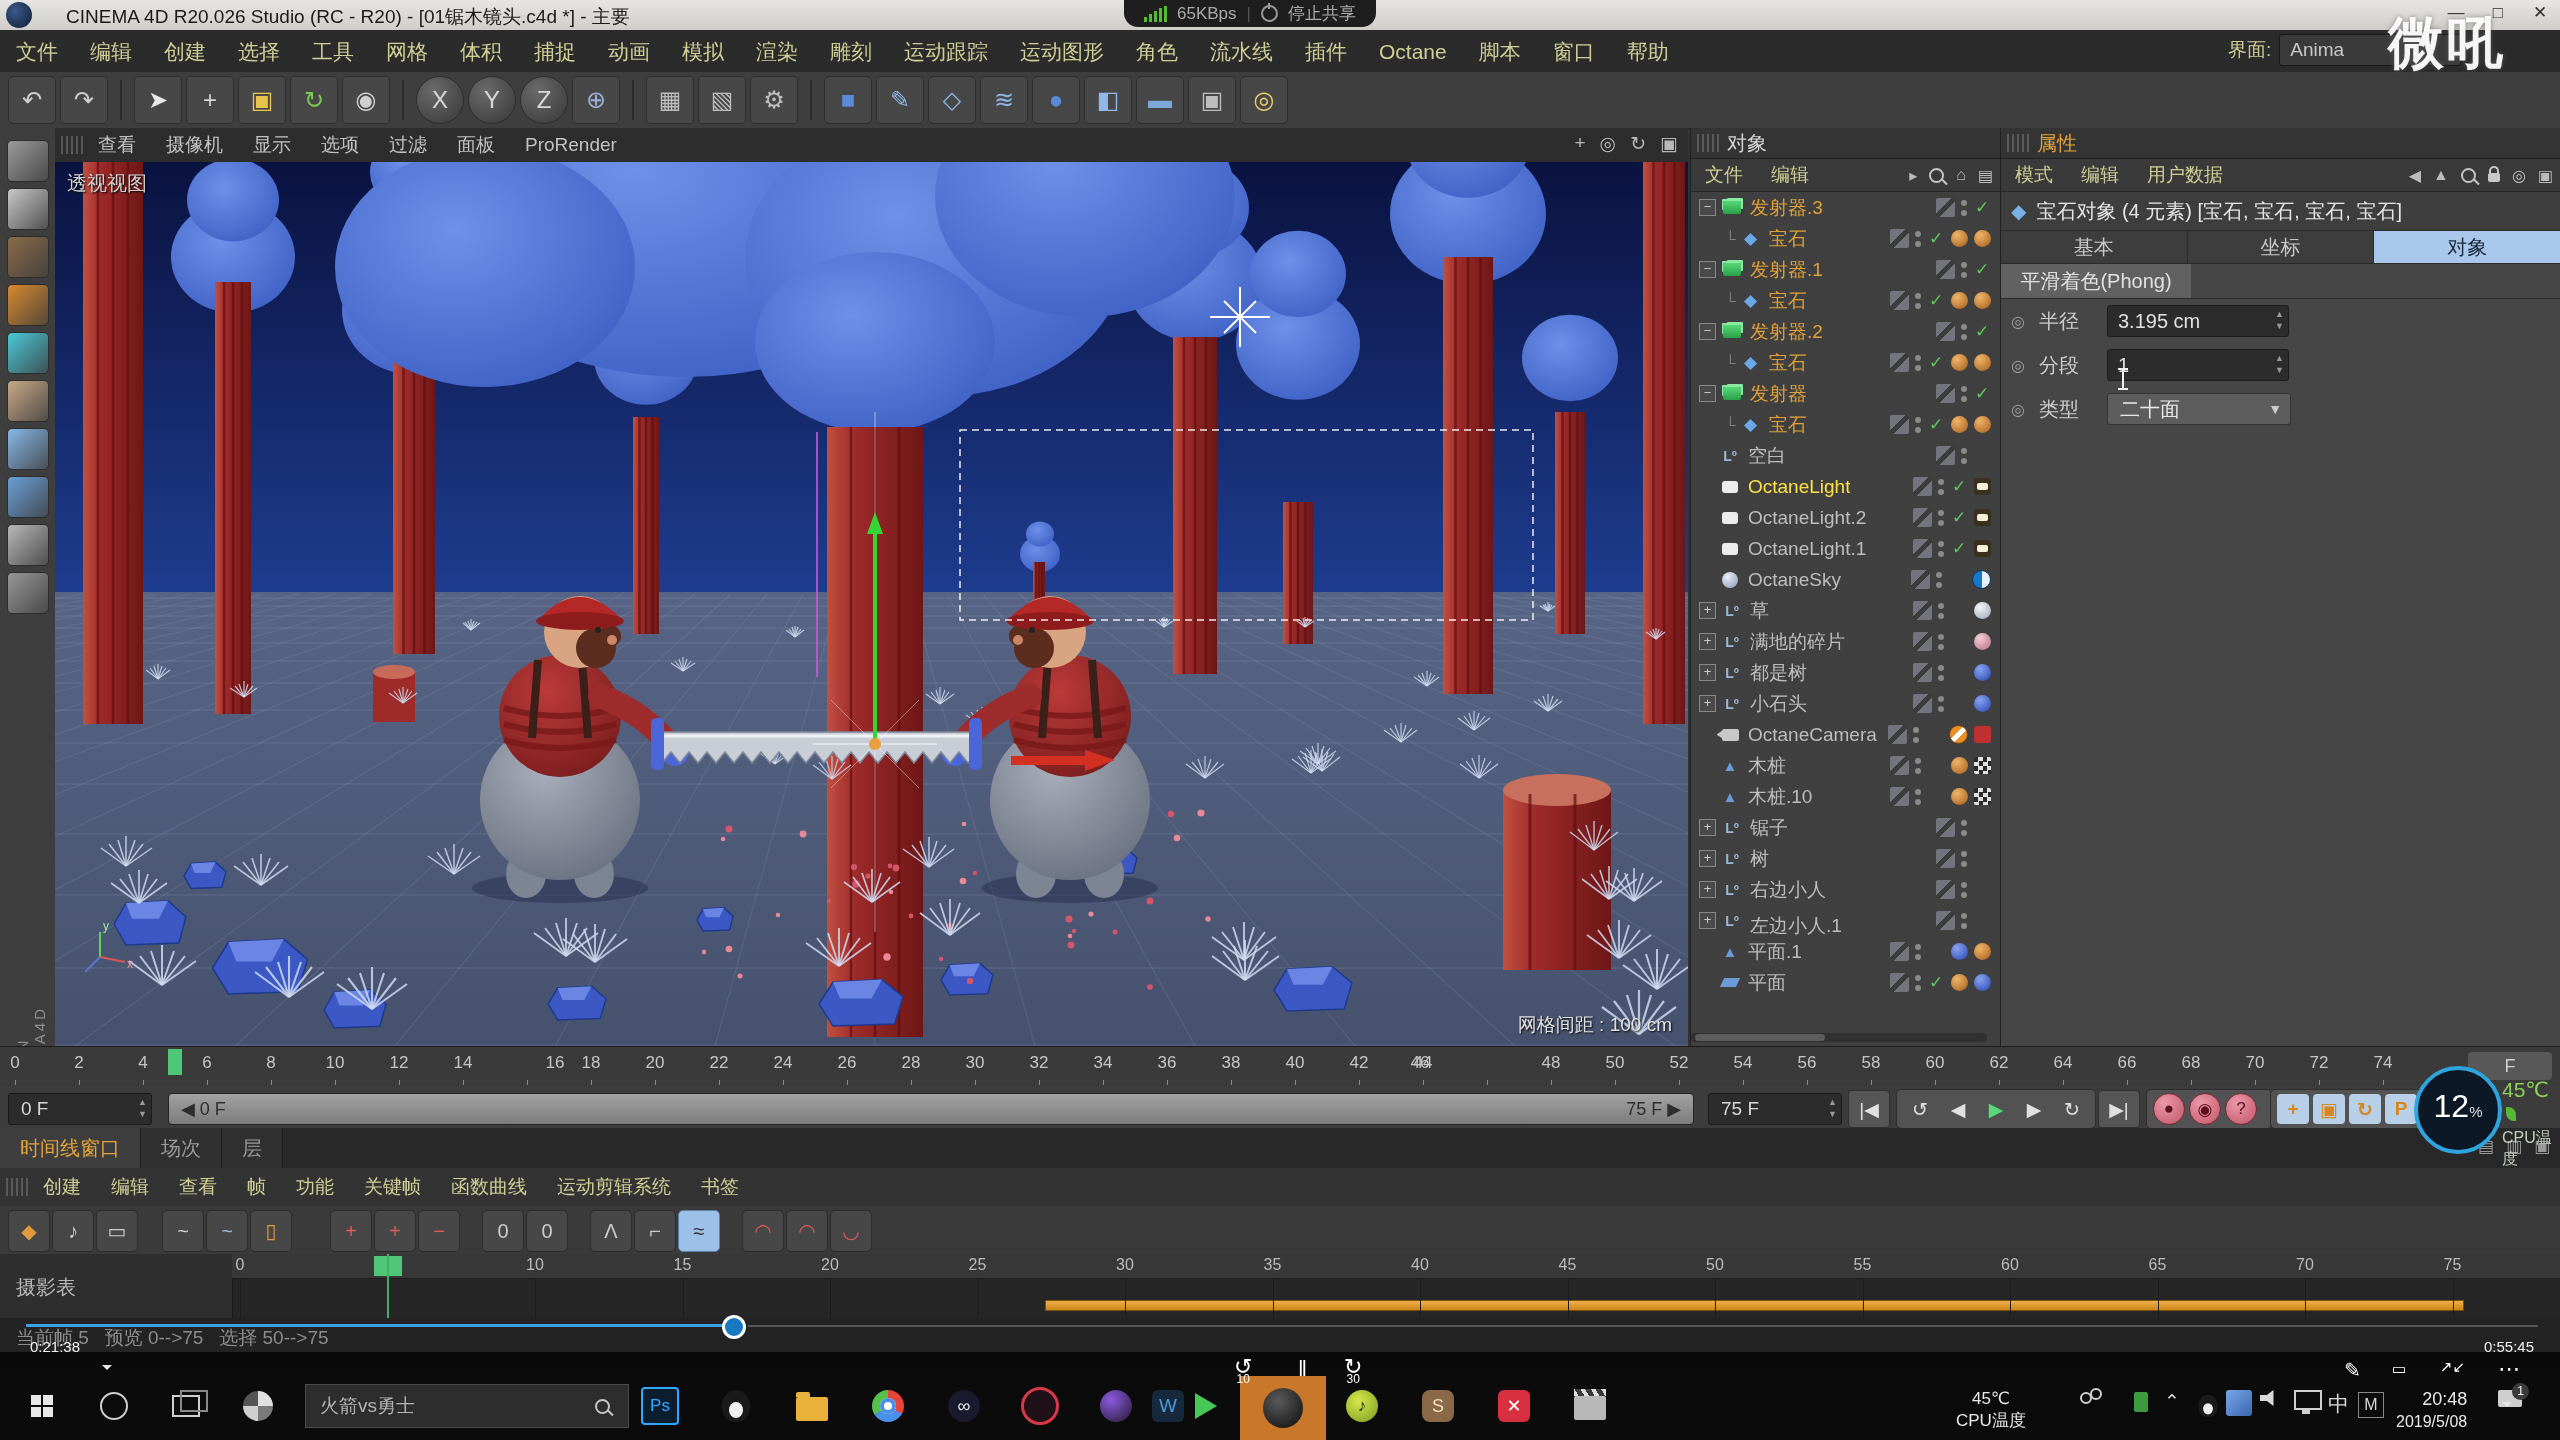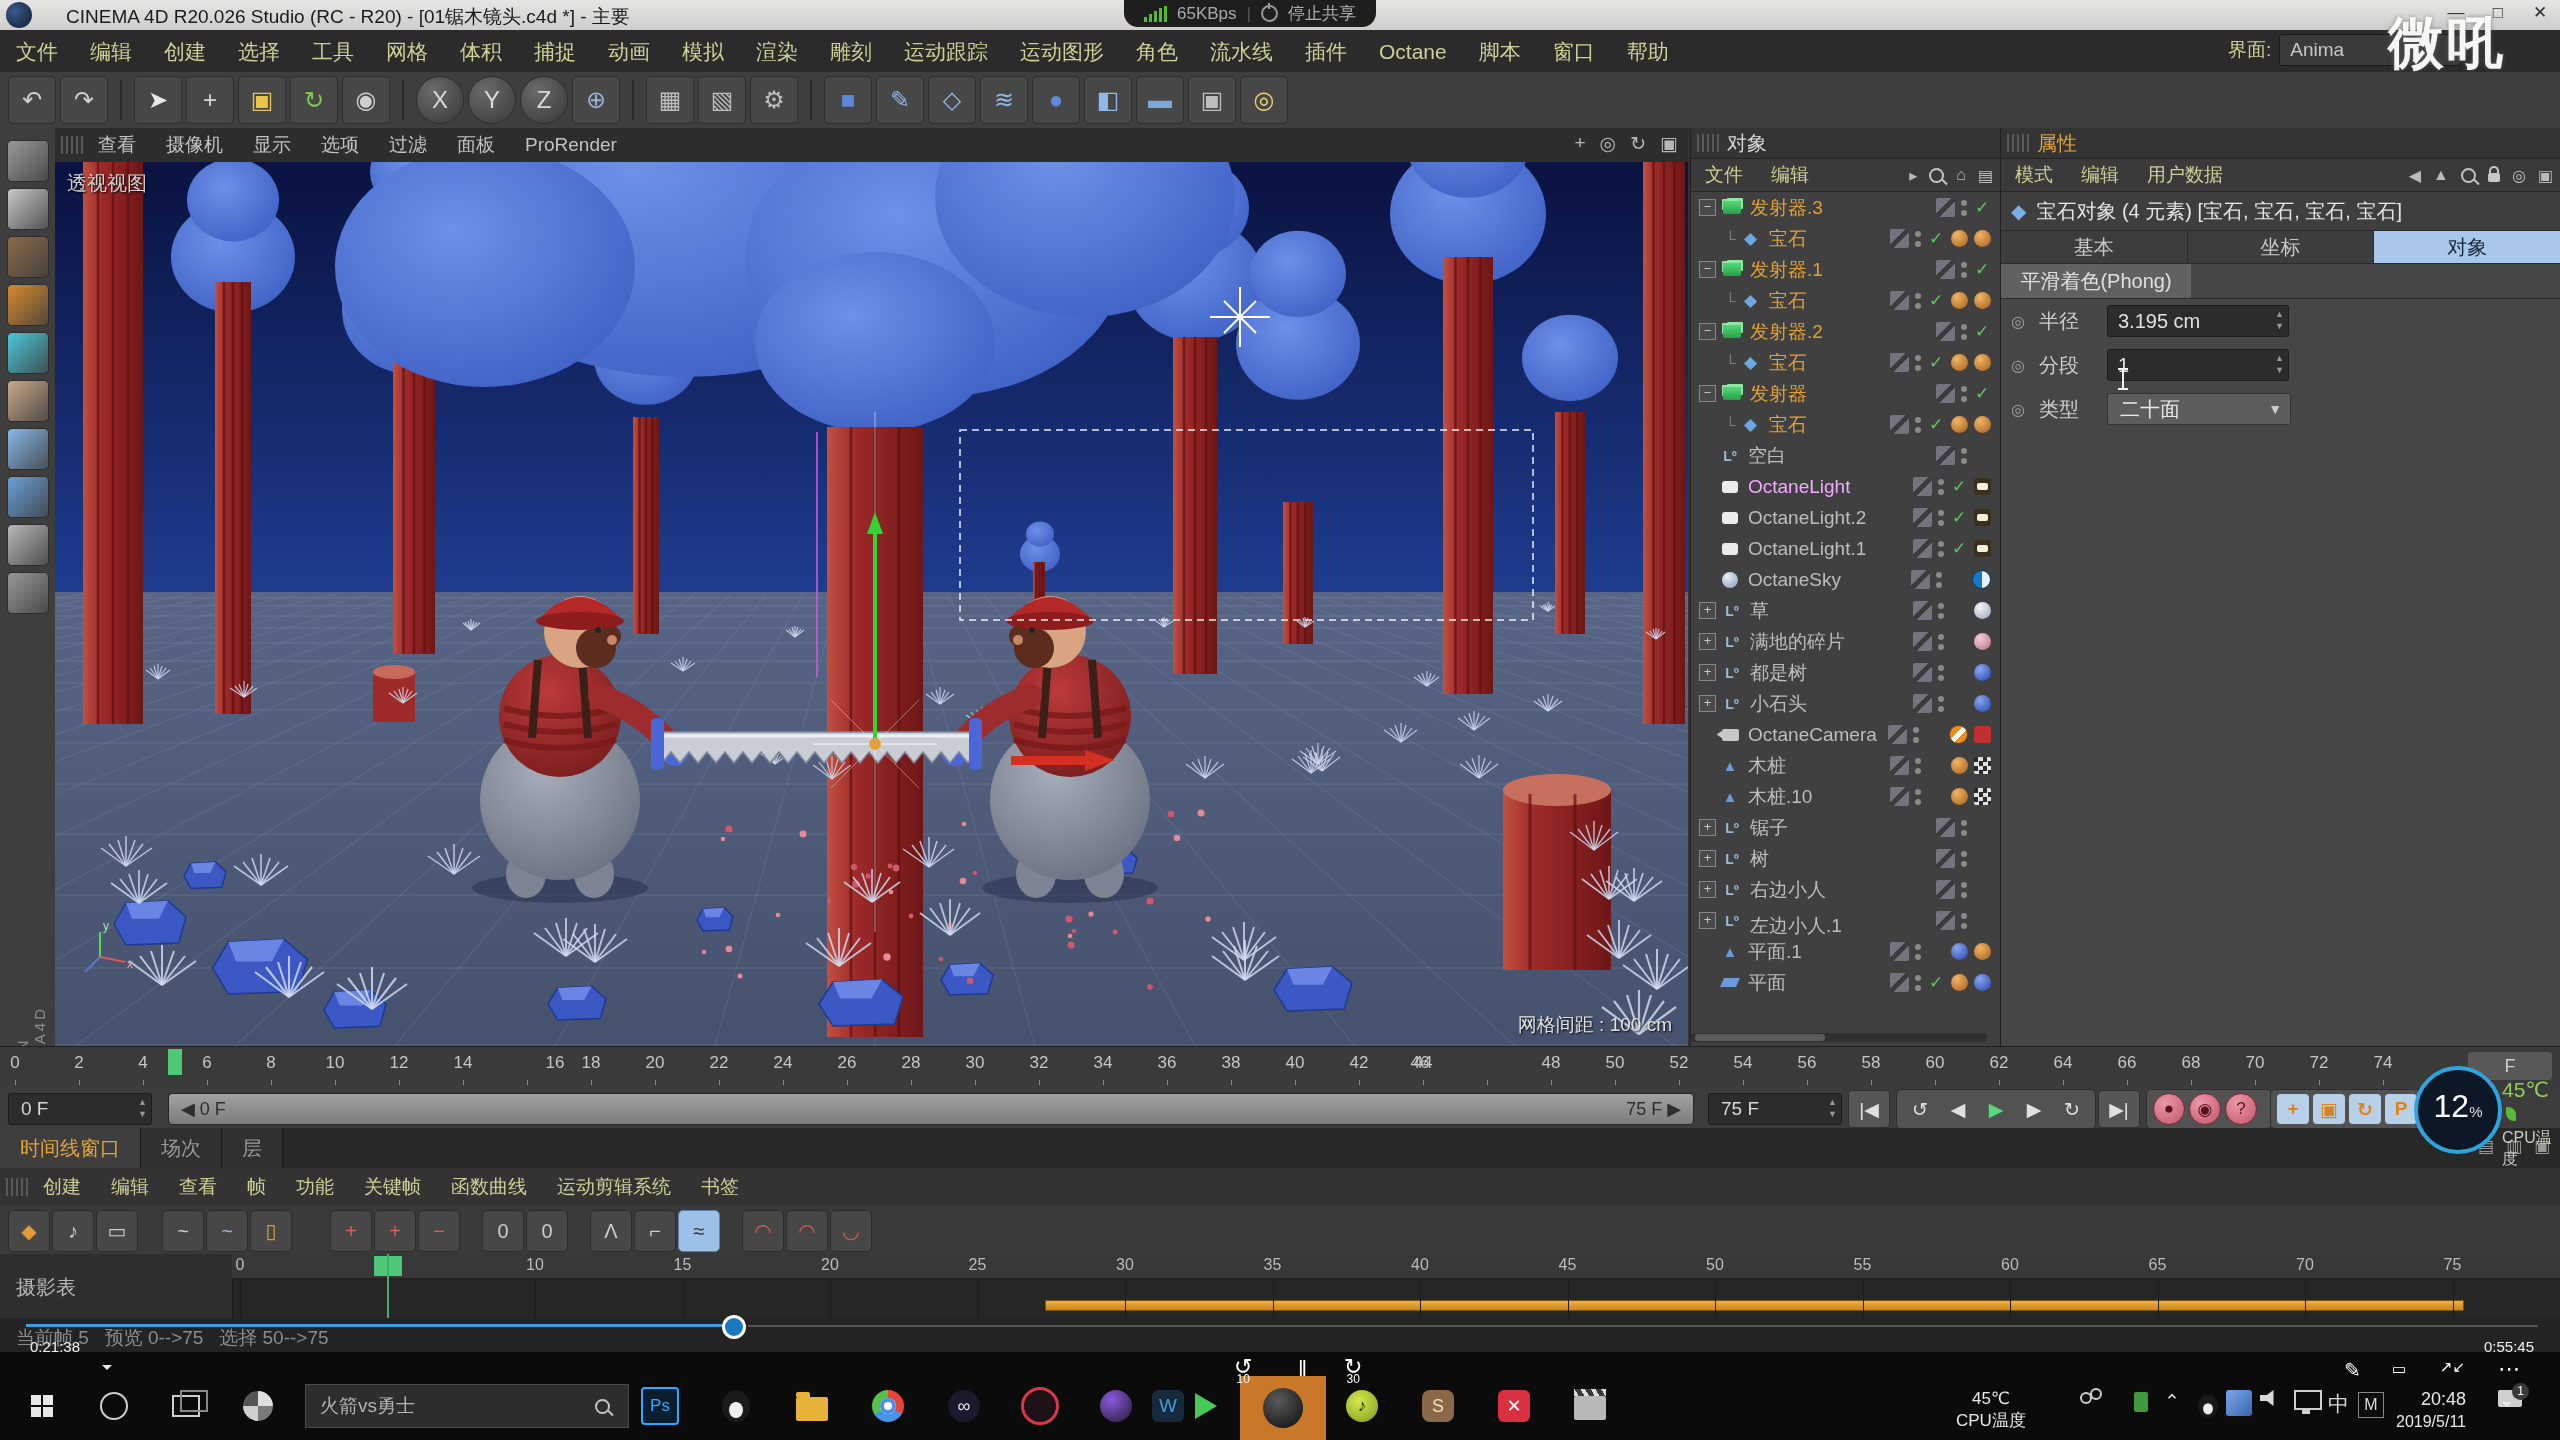--- a/index.html
+++ b/index.html
@@ -1080,21 +1080,21 @@
               <i></i>
             </span>
             <span class="chkoff"></span>
           </span>
         </div>
         <div class="orow" style="padding-left: 8px;">
           <span style="width: 20px; flex: 0 0 auto;"></span>
           <span class="oi">
             <span style="width:16px;height:12px;background:#ececec;border-radius:3px;"></span>
           </span>
-          <span class="oname" style="color: #f0abfc;">OctaneLight</span>
+          <span class="oname" style="color: #fde047;">OctaneLight</span>
           <span class="ocols">
             <span class="graybox"></span>
             <span class="vdots">
               <i></i>
               <i></i>
             </span>
             <span class="chk">✓</span>
             <span class="mat light"></span>
           </span>
         </div>
@@ -1677,21 +1677,21 @@
       </span>
     <span class="trayico" style="left:2260px;">
         <span class="spk"></span>
       </span>
     <span class="trayico" style="left:2294px;">
         <span class="moni"></span>
       </span>
     <span class="trayico" style="left:2328px;font-size:21px;">中</span>
     <span class="trayico" style="left:2358px;border:1px solid #888;width:24px;height:24px;top:24px;font-size:16px;">M</span>
     <span class="abs" style="left:2396px;top:20px;color:#e8e8e8;font-size:18px;text-align:right;line-height:22px;">
-      <span>20:48</span><br><span style="font-size:16px;">2019/5/11</span>
+      <span>20:48</span><br><span style="font-size:16px;">2019/5/08</span>
     </span>
     <span class="trayico" style="left:2498px;">
       <span class="comment" style="background:#cfcfcf;"></span>
         <span class="badge1">1</span>
     </span>
 
     <span class="pctrl" style="left:2344px;top:-10px;font-size:20px;">✎</span>
     <span class="pctrl" style="left:2392px;top:-8px;font-size:15px;">▭</span>
     <span class="pctrl" style="left:2440px;top:-10px;font-size:15px;">↗↙</span>
     <span class="pctrl" style="left:2498px;top:-12px;">⋯</span>

